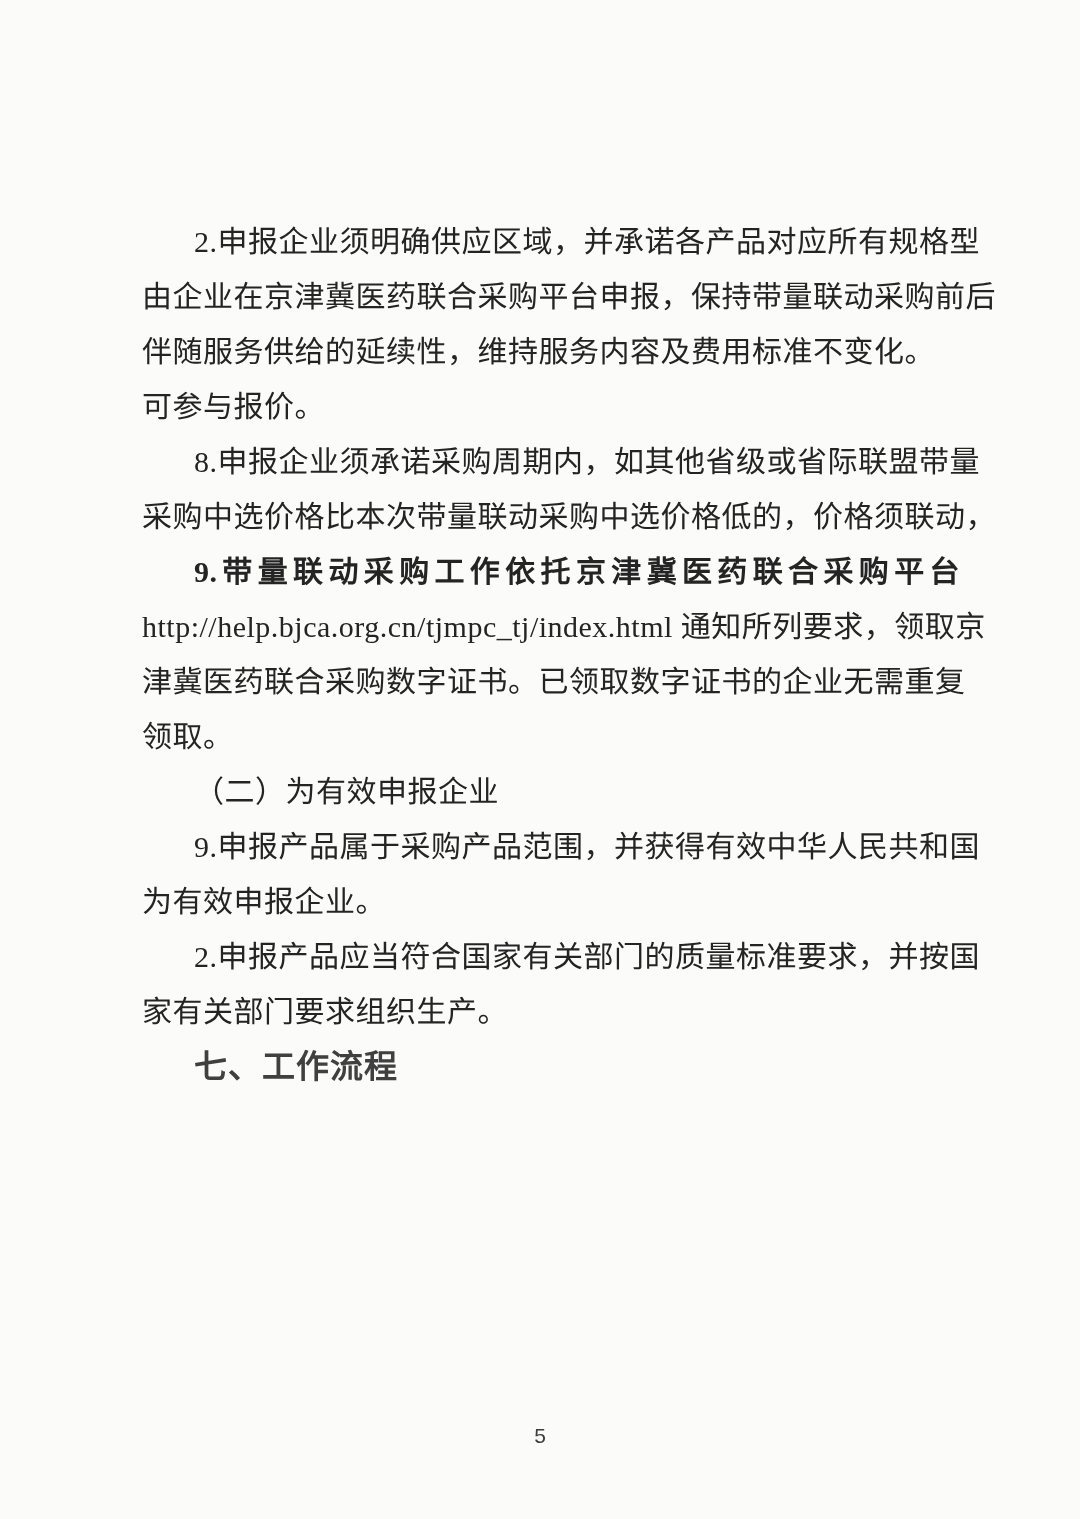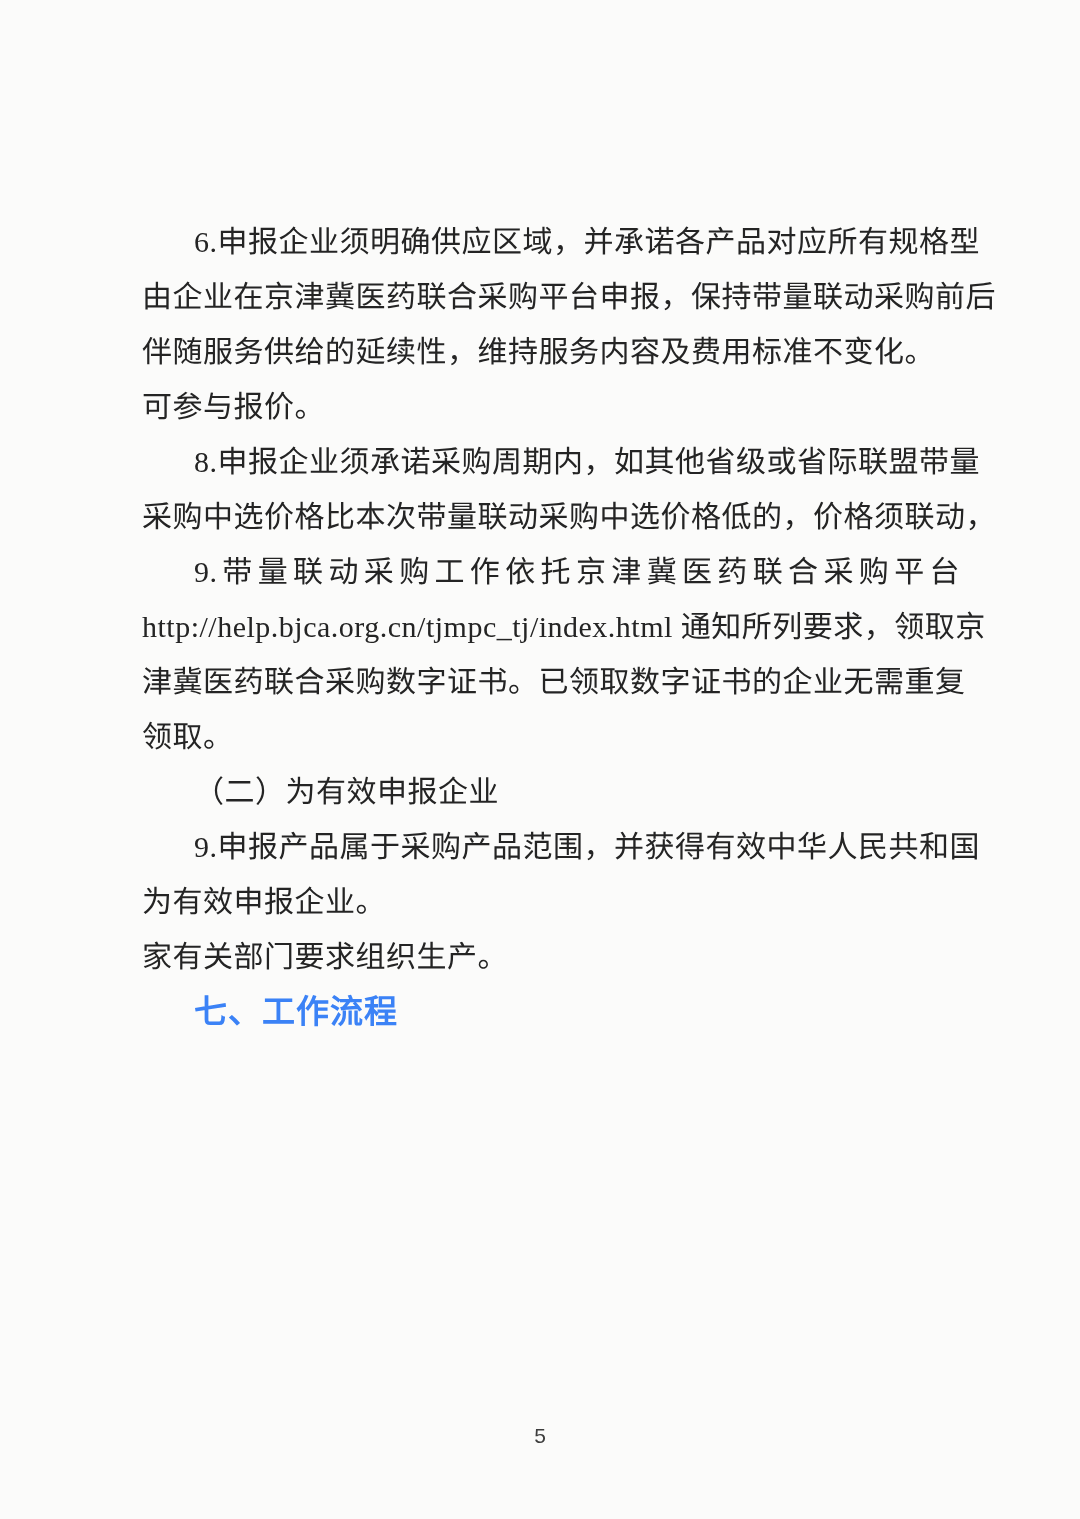--- a/index.html
+++ b/index.html
@@ -30,54 +30,56 @@
     white-space: nowrap;
     color: #242424;
   }
   .line.indent {
     text-indent: 52px;
   }
   .line.justify {
     white-space: normal;
     text-align: justify;
     text-align-last: justify;
+    font-weight: bold;
     -moz-text-align-last: justify;
   }
   .line.heading {
     font-family: "Liberation Sans", "DejaVu Sans", sans-serif;
     font-weight: 700;
     font-size: 33px;
     letter-spacing: 1px;
-    color: #3b82f6;
+    color: #404040;
   }
   .page-footer {
     position: absolute;
     top: 1424px;
     left: 0;
     width: 100%;
     text-align: center;
     font-family: "Liberation Sans", "DejaVu Sans", sans-serif;
     font-size: 21px;
     color: #3d3d3d;
   }
 </style>
 </head>
 <body>
 
 <div class="page-body">
-  <div class="line indent">6.申报企业须明确供应区域，并承诺各产品对应所有规格型</div>
+  <div class="line indent">2.申报企业须明确供应区域，并承诺各产品对应所有规格型</div>
   <div class="line">由企业在京津冀医药联合采购平台申报，保持带量联动采购前后</div>
   <div class="line">伴随服务供给的延续性，维持服务内容及费用标准不变化。</div>
   <div class="line">可参与报价。</div>
   <div class="line indent">8.申报企业须承诺采购周期内，如其他省级或省际联盟带量</div>
   <div class="line">采购中选价格比本次带量联动采购中选价格低的，价格须联动，</div>
   <div class="line indent justify">9.带量联动采购工作依托京津冀医药联合采购平台</div>
   <div class="line">http://help.bjca.org.cn/tjmpc_tj/index.html 通知所列要求，领取京</div>
   <div class="line">津冀医药联合采购数字证书。已领取数字证书的企业无需重复</div>
   <div class="line">领取。</div>
   <div class="line indent">（二）为有效申报企业</div>
   <div class="line indent">9.申报产品属于采购产品范围，并获得有效中华人民共和国</div>
   <div class="line">为有效申报企业。</div>
+  <div class="line indent">2.申报产品应当符合国家有关部门的质量标准要求，并按国</div>
   <div class="line">家有关部门要求组织生产。</div>
   <div class="line indent heading">七、工作流程</div>
 </div>
 
 <div class="page-footer">5</div>
 
 </body></html>

